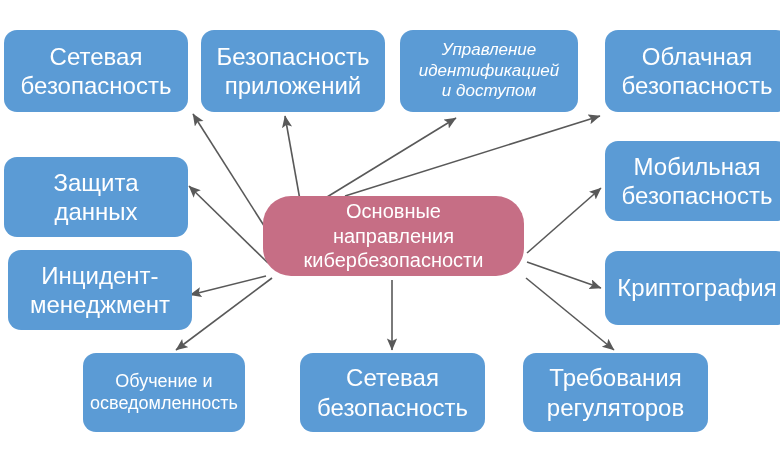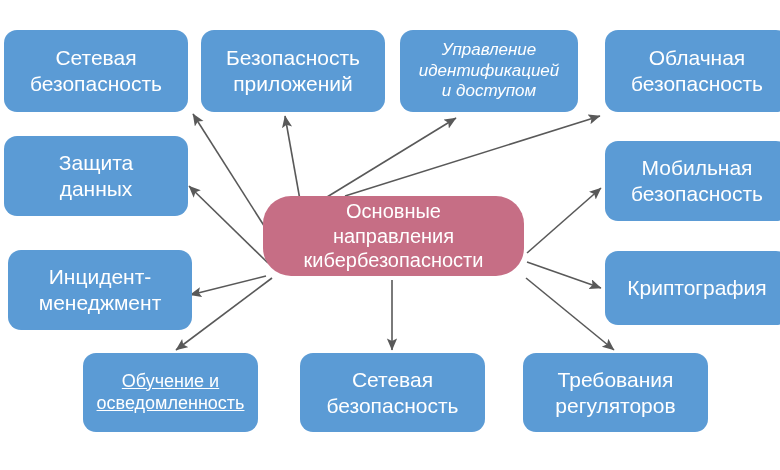--- a/index.html
+++ b/index.html
@@ -33,21 +33,21 @@
     text-align: center;
     color: #ffffff;
     border-radius: 13px;
     line-height: 1.22;
     z-index: 2;
     padding: 2px 6px;
     white-space: pre-line;
   }
   .node.branch {
     background: #5B9BD5;
-    font-size: 21px;
+    font-size: 24px;
   }
   .node.branch.small {
     font-size: 18px;
   }
   .node.branch.tiny {
     font-size: 17px;
     font-style: italic;
   }
   .node.center {
     background: #C66E85;
@@ -87,32 +87,32 @@
   <div class="node branch" style="left:201px; top:30px; width:184px; height:82px;">Безопасность
 приложений</div>
 
   <div class="node branch tiny" style="left:400px; top:30px; width:178px; height:82px;">Управление
 идентификацией
 и доступом</div>
 
   <div class="node branch" style="left:605px; top:30px; width:184px; height:82px;">Облачная
 безопасность</div>
 
-  <div class="node branch" style="left:4px; top:136px; width:184px; height:80px;">Защита
+  <div class="node branch" style="left:4px; top:157px; width:184px; height:80px;">Защита
 данных</div>
 
   <div class="node branch" style="left:605px; top:141px; width:184px; height:80px;">Мобильная
 безопасность</div>
 
   <div class="node branch" style="left:8px; top:250px; width:184px; height:80px;">Инцидент-
 менеджмент</div>
 
   <div class="node branch" style="left:605px; top:251px; width:184px; height:74px;">Криптография</div>
 
-  <div class="node branch small" style="left:83px; top:353px; width:175px; height:79px;text-decoration:underline;">Обучение и
+  <div class="node branch small" style="left:83px; top:353px; width:162px; height:79px;">Обучение и
 осведомленность</div>
 
   <div class="node branch" style="left:300px; top:353px; width:185px; height:79px;">Сетевая
 безопасность</div>
 
   <div class="node branch" style="left:523px; top:353px; width:185px; height:79px;">Требования
 регуляторов</div>
 
   <div class="node center" style="left:263px; top:196px; width:261px; height:80px;">Основные
 направления

